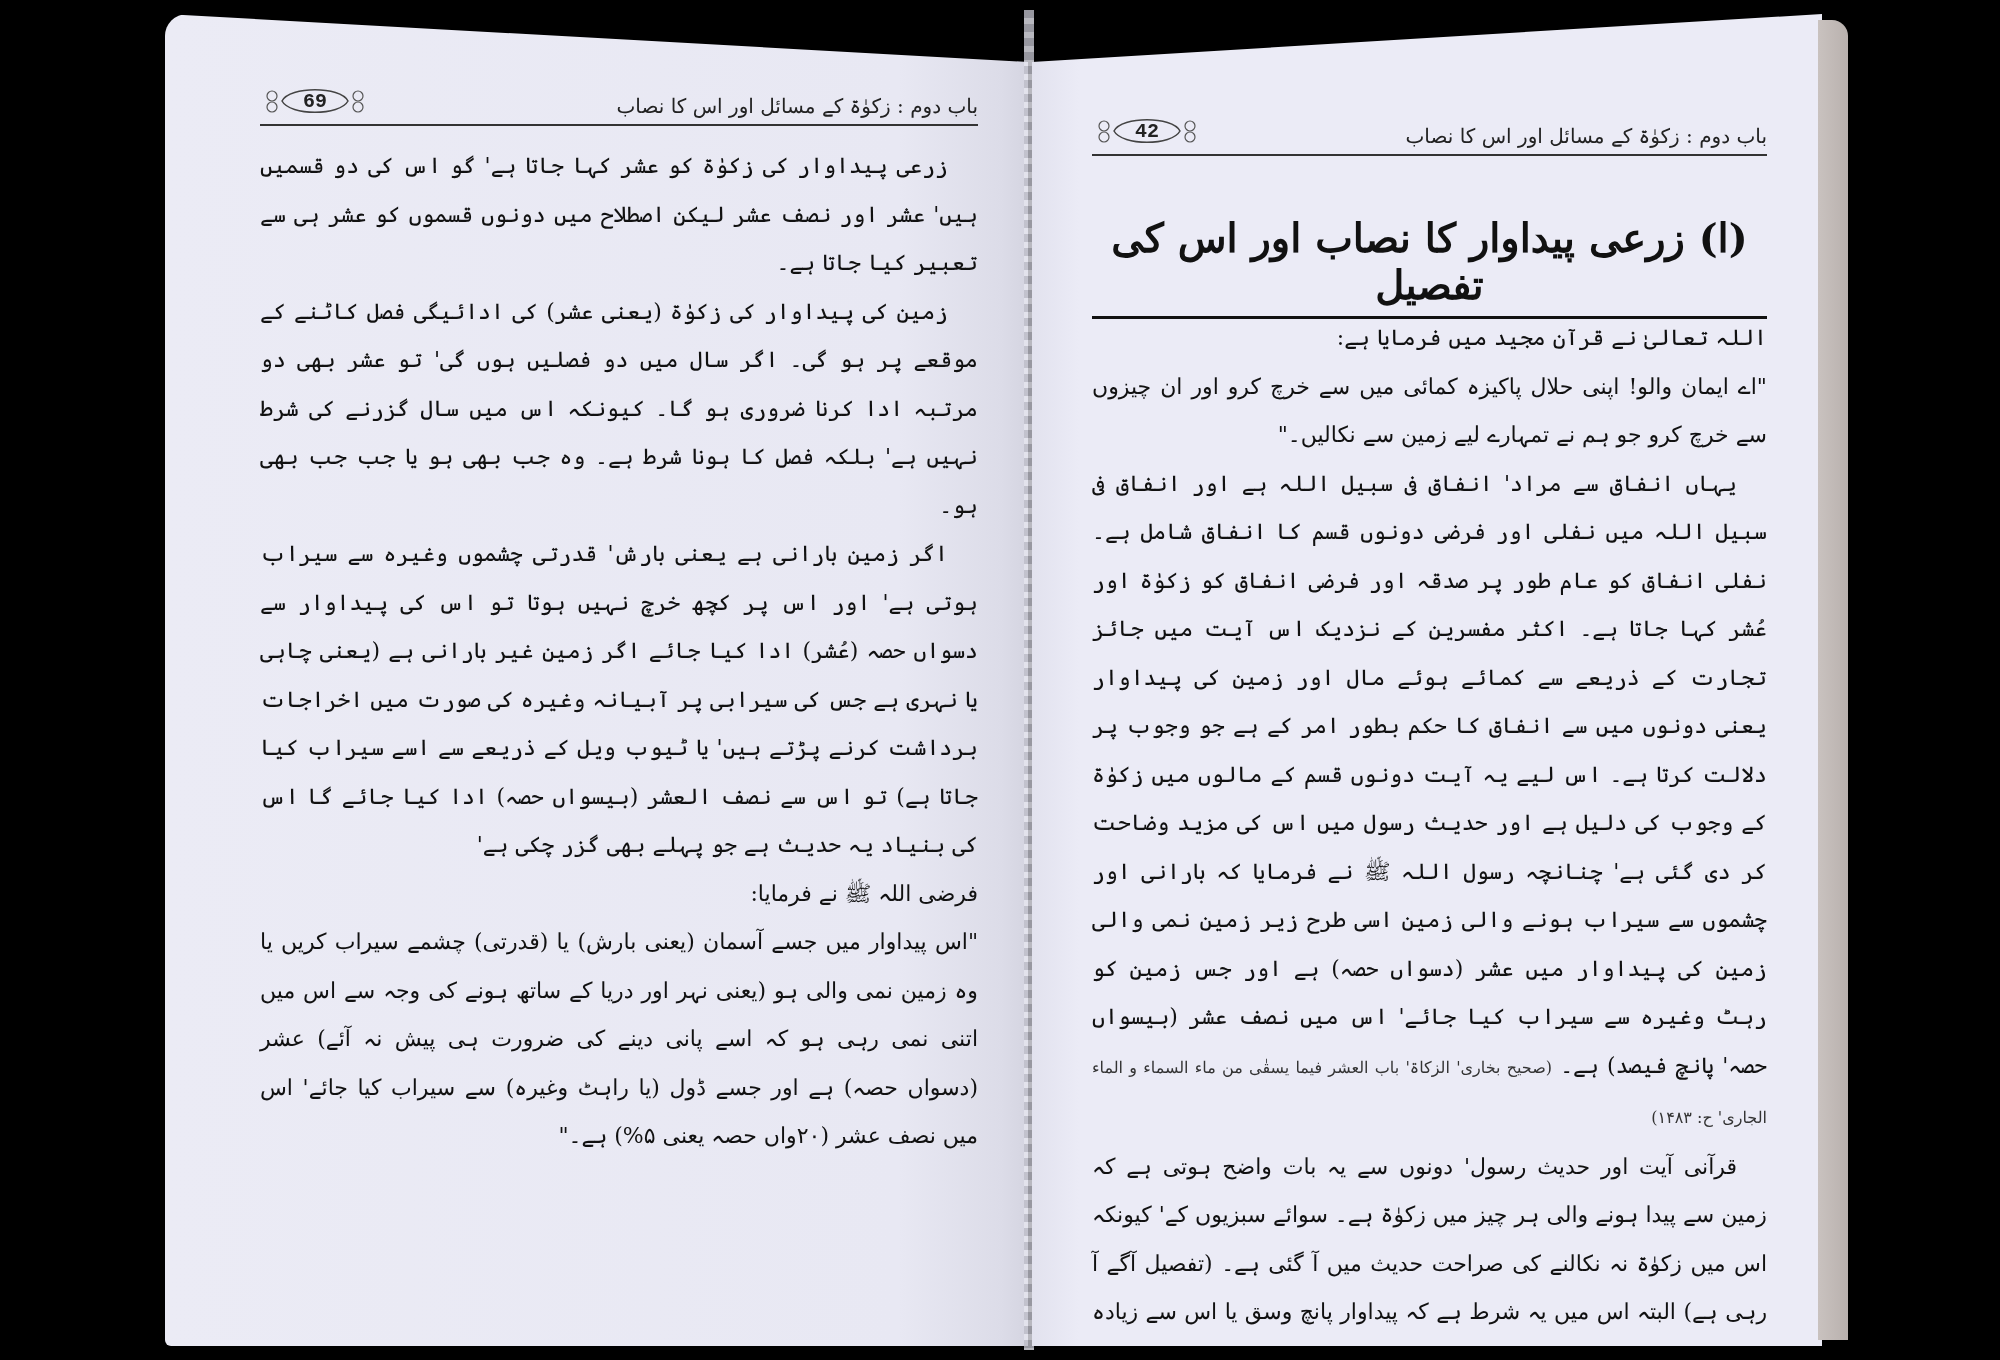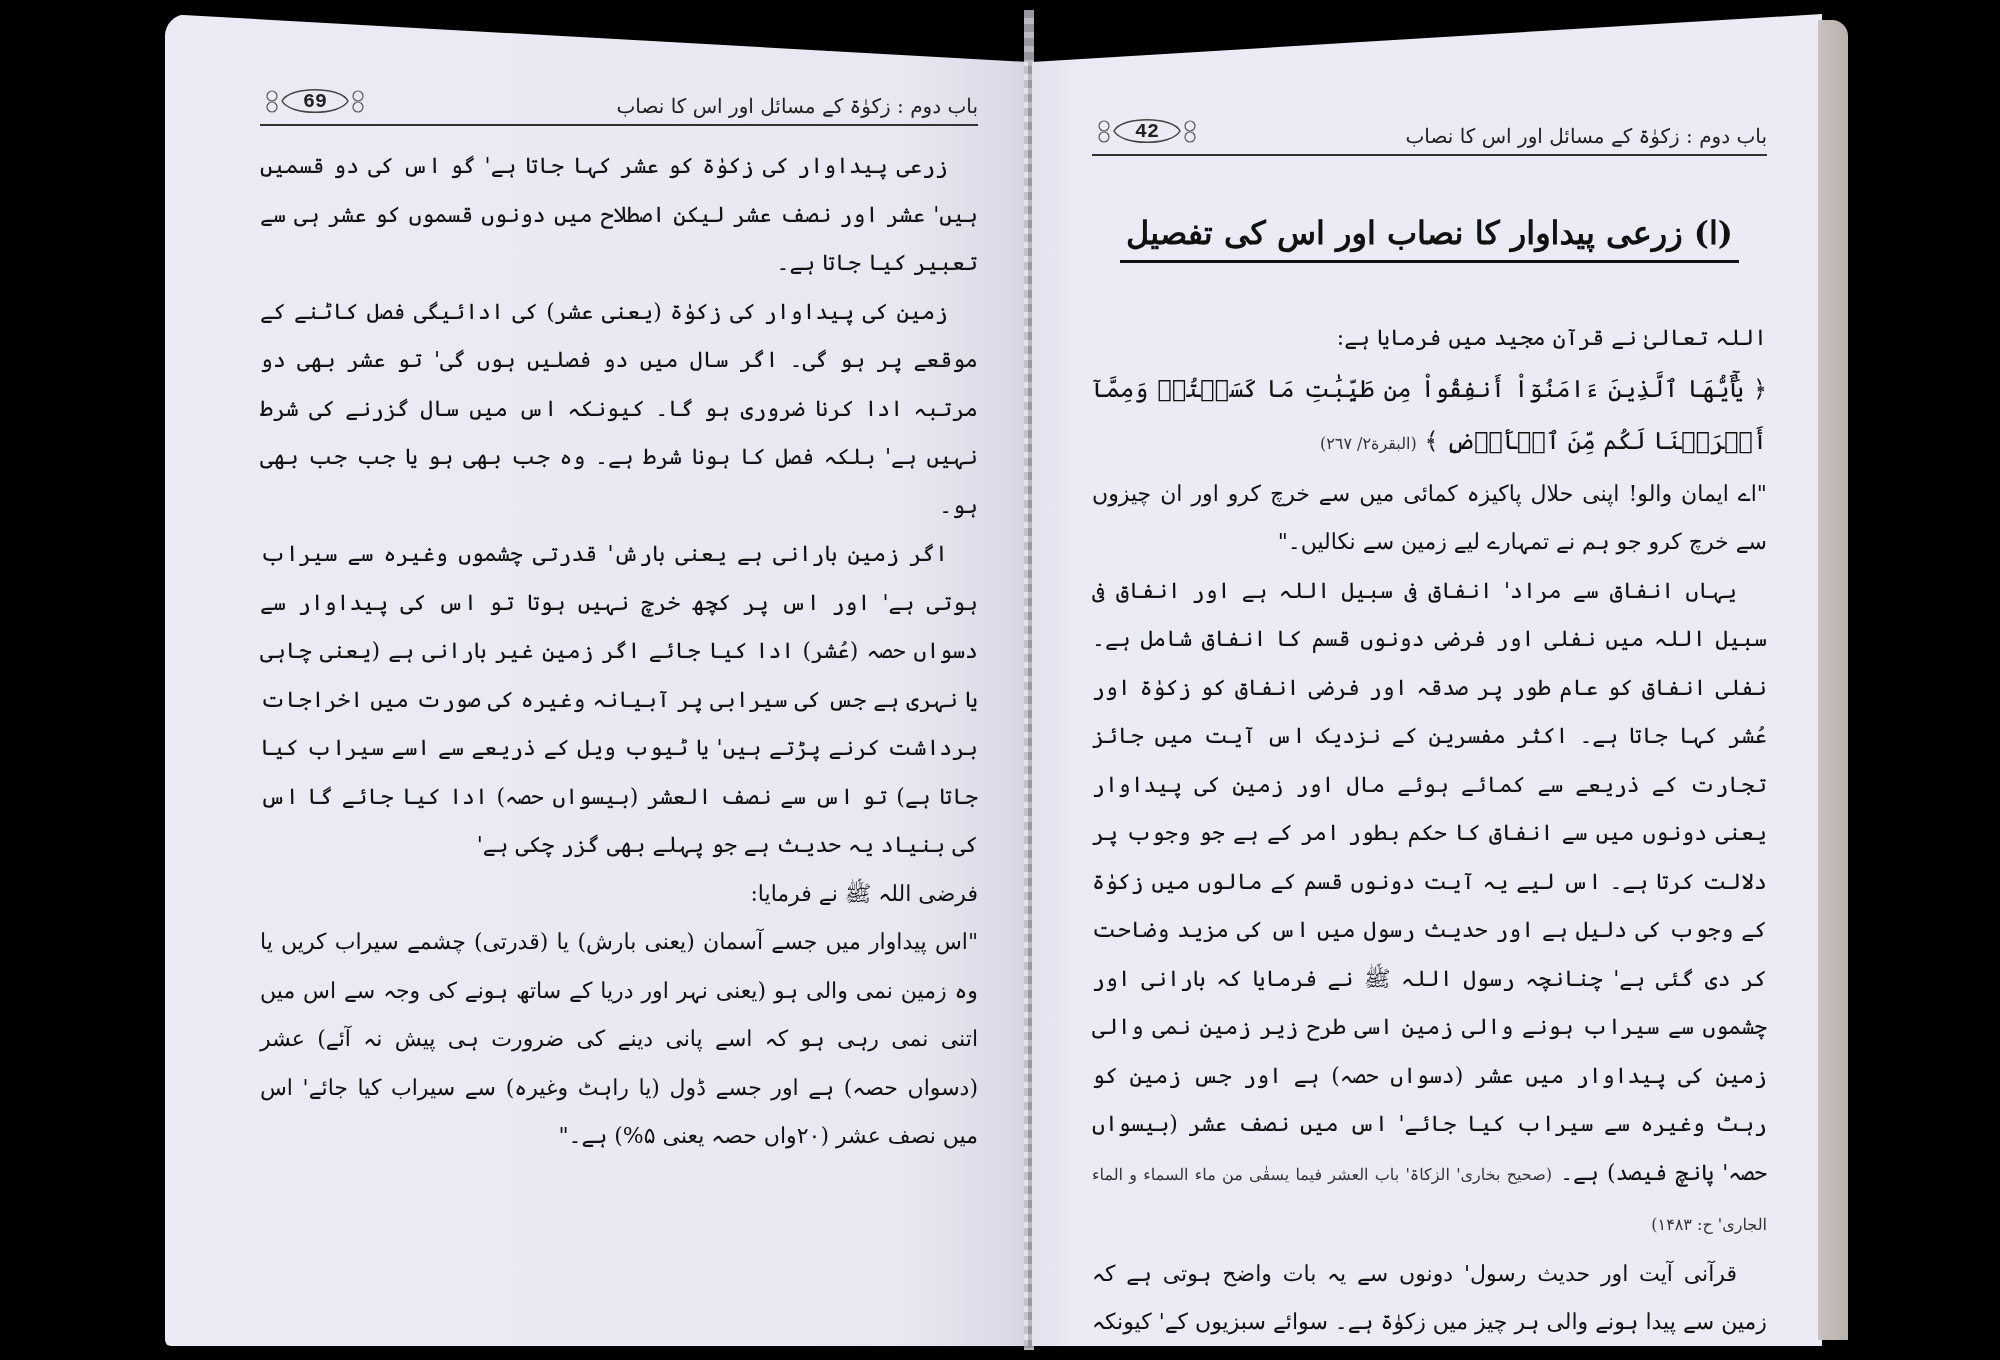--- a/index.html
+++ b/index.html
@@ -68,21 +68,21 @@
     .page-right .body-text { right: 55px; left: 60px; }
     .para { margin: 0; text-indent: 30px; }
     .para.noindent { text-indent: 0; }
     .arabic {
       font-family: "DejaVu Serif", serif; font-size: 24px; line-height: 52px;
     }
     .ref { font-size: 16px; color: #333; }
     .section-title {
       position: absolute; left: 60px; right: 55px; top: 200px;
       text-align: center; font-family: "DejaVu Serif", serif;
-      font-size: 32px; font-weight: bold; color: #111;
+      font-size: 40px; font-weight: bold; color: #111;
     }
     .section-title span {
       display: inline-block; border-bottom: 3px solid #111; padding: 0 6px 8px;
     }
   </style>
 </head>
 <body>
 
 <div class="book">
 
@@ -127,24 +127,20 @@
         <span class="page-num">42</span>
       </span>
     </div>
 
     <div class="section-title">
       <span>(ا) زرعی پیداوار کا نصاب اور اس کی تفصیل</span>
     </div>
 
     <div class="body-text" style="top:300px;">
       <p class="para noindent">اللہ تعالیٰ نے قرآن مجید میں فرمایا ہے:</p>
-      <p class="para noindent arabic">
-        <span>﴿ يَٰٓأَيُّهَا ٱلَّذِينَ ءَامَنُوٓاْ أَنفِقُواْ مِن طَيِّبَٰتِ مَا كَسَبۡتُمۡ وَمِمَّآ أَخۡرَجۡنَا لَكُم مِّنَ ٱلۡأَرۡضِ ﴾</span>
-        <span class="ref">(البقرة٢/ ٢٦٧)</span>
-      </p>
       <p class="para noindent">"اے ایمان والو! اپنی حلال پاکیزہ کمائی میں سے خرچ کرو اور ان چیزوں سے خرچ کرو جو ہم نے تمہارے لیے زمین سے نکالیں۔"</p>
       <p class="para">
         <span>یہاں انفاق سے مراد' انفاق فی سبیل اللہ ہے اور انفاق فی سبیل اللہ میں نفلی اور فرضی دونوں قسم کا انفاق شامل ہے۔ نفلی انفاق کو عام طور پر صدقہ اور فرضی انفاق کو زکوٰۃ اور عُشر کہا جاتا ہے۔ اکثر مفسرین کے نزدیک اس آیت میں جائز تجارت کے ذریعے سے کمائے ہوئے مال اور زمین کی پیداوار یعنی دونوں میں سے انفاق کا حکم بطور امر کے ہے جو وجوب پر دلالت کرتا ہے۔ اس لیے یہ آیت دونوں قسم کے مالوں میں زکوٰۃ کے وجوب کی دلیل ہے اور حدیث رسول میں اس کی مزید وضاحت کر دی گئی ہے' چنانچہ رسول اللہ ﷺ نے فرمایا کہ بارانی اور چشموں سے سیراب ہونے والی زمین اسی طرح زیر زمین نمی والی زمین کی پیداوار میں عشر (دسواں حصہ) ہے اور جس زمین کو رہٹ وغیرہ سے سیراب کیا جائے' اس میں نصف عشر (بیسواں حصہ' پانچ فیصد) ہے۔</span>
         <span class="ref">(صحیح بخاری' الزکاۃ' باب العشر فیما یسقٰی من ماء السماء و الماء الجاری' ح: ۱۴۸۳)</span>
       </p>
       <p class="para">قرآنی آیت اور حدیث رسول' دونوں سے یہ بات واضح ہوتی ہے کہ زمین سے پیدا ہونے والی ہر چیز میں زکوٰۃ ہے۔ سوائے سبزیوں کے' کیونکہ اس میں زکوٰۃ نہ نکالنے کی صراحت حدیث میں آ گئی ہے۔ (تفصیل آگے آ رہی ہے) البتہ اس میں یہ شرط ہے کہ پیداوار پانچ وسق یا اس سے زیادہ ہو۔ گویا اناج اور غلے کا نصاب پانچ وسق ہے' اس سے کم پیداوار میں زکوٰۃ عائد نہیں ہو گی' جیسا کہ پہلے حدیث گزری ہے۔ ایک وسق' ساٹھ صاع</p>
     </div>
   </div>
 
   <div class="page-edge"></div>

